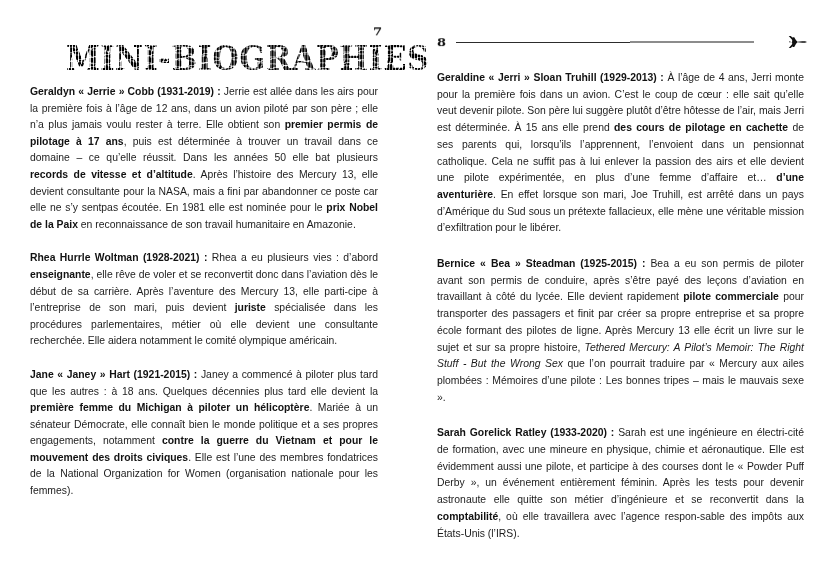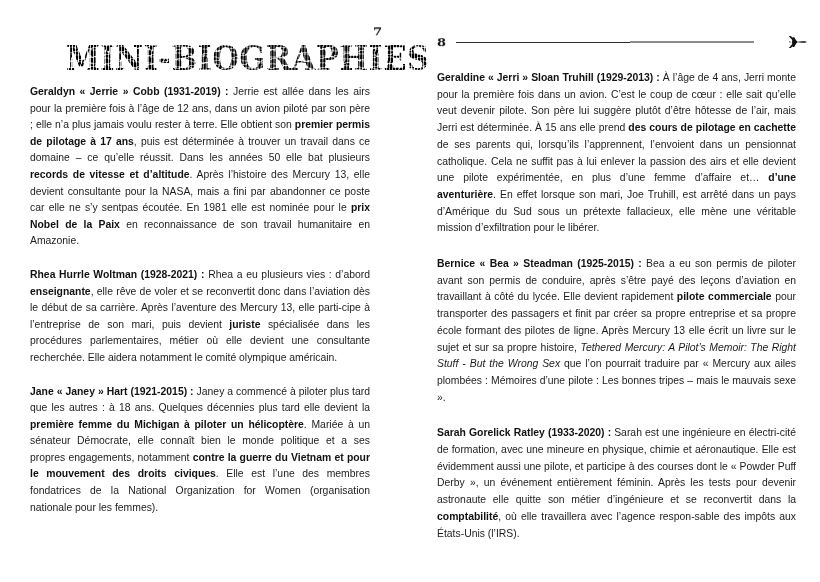--- a/index.html
+++ b/index.html
@@ -129,21 +129,21 @@
     height: 18px;
     margin-left: -2px;
     display: block;
   }
 
   
   .bio {
     text-align: justify;
     font-size: 10.4px;
     line-height: 16.6px;
-    margin: 0 12px 17px 0;
+    margin: 0 4px 17px 0;
     color: #1c1c1c;
     hyphens: manual;
   }
   .col-right .bio {
     font-size: 10.4px;
     line-height: 16.7px;
     margin-bottom: 19px;
   }
   .bio b { font-weight: bold; color: #121212; }
   .bio i { font-style: italic; }

